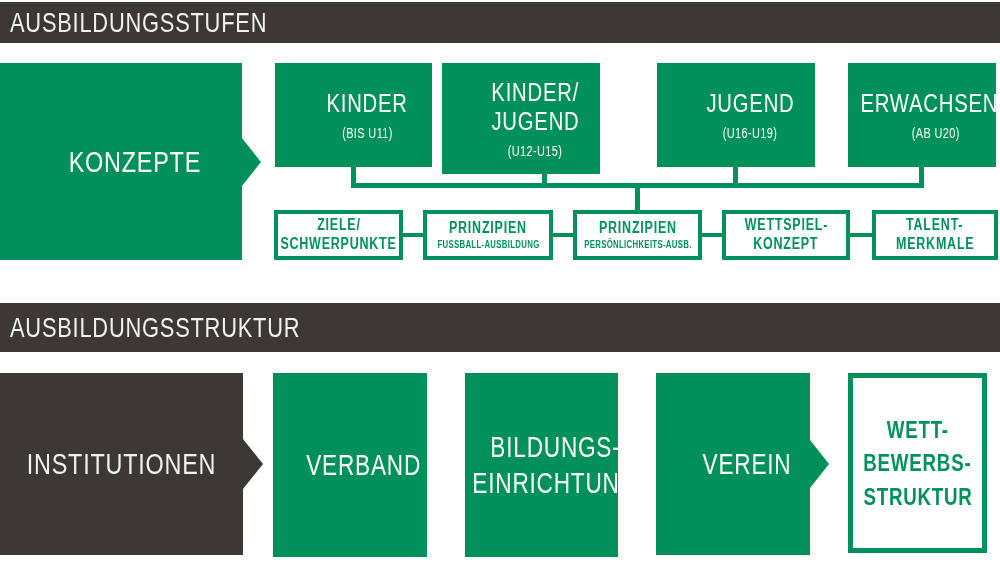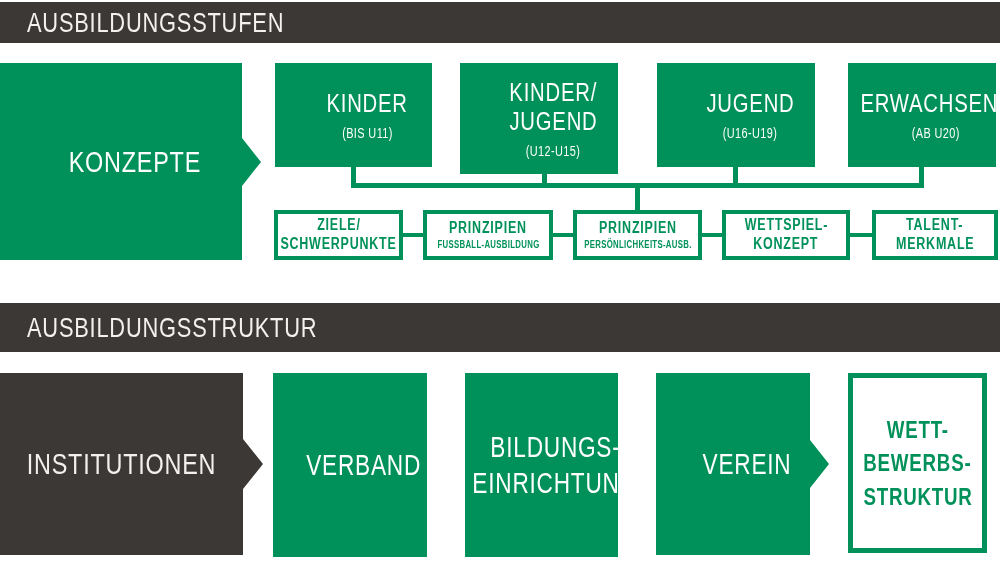--- a/index.html
+++ b/index.html
@@ -21,21 +21,21 @@
     overflow: hidden;
   }
   .hbar {
     position: absolute;
     left: 0;
     width: 1000px;
     background: var(--dark);
     color: var(--light-text);
     display: flex;
     align-items: center;
-    padding-left: 27px;
+    padding-left: 10px;
   }
   .hbar .cond { font-size: 28px; letter-spacing: 1px; }
   .cond {
     display: inline-block;
     transform: scaleX(0.78);
     transform-origin: center;
     white-space: nowrap;
   }
   .cond-left { transform-origin: left center; }
   .box {
@@ -101,21 +101,21 @@
 
   <div class="box gbox" style="left:0; top:63px; width:242px; height:197px;">
     <span class="cond big-title">KONZEPTE</span>
   </div>
   <div class="arrow-right arrow-green" style="left:242px; top:138px;"></div>
 
   <div class="box gbox" style="left:275px; top:63px; width:157px; height:104px;">
     <span class="cond lvl-title">KINDER</span>
     <span class="cond lvl-sub">(BIS U11)</span>
   </div>
-  <div class="box gbox" style="left:460px; top:63px; width:158px; height:111px;">
+  <div class="box gbox" style="left:442px; top:63px; width:158px; height:111px;">
     <span class="cond lvl-title">KINDER/</span>
     <span class="cond lvl-title">JUGEND</span>
     <span class="cond lvl-sub">(U12-U15)</span>
   </div>
   <div class="box gbox" style="left:657px; top:63px; width:158px; height:104px;">
     <span class="cond lvl-title">JUGEND</span>
     <span class="cond lvl-sub">(U16-U19)</span>
   </div>
   <div class="box gbox" style="left:848px; top:63px; width:148px; height:104px;">
     <span class="cond lvl-title">ERWACHSENE</span>

